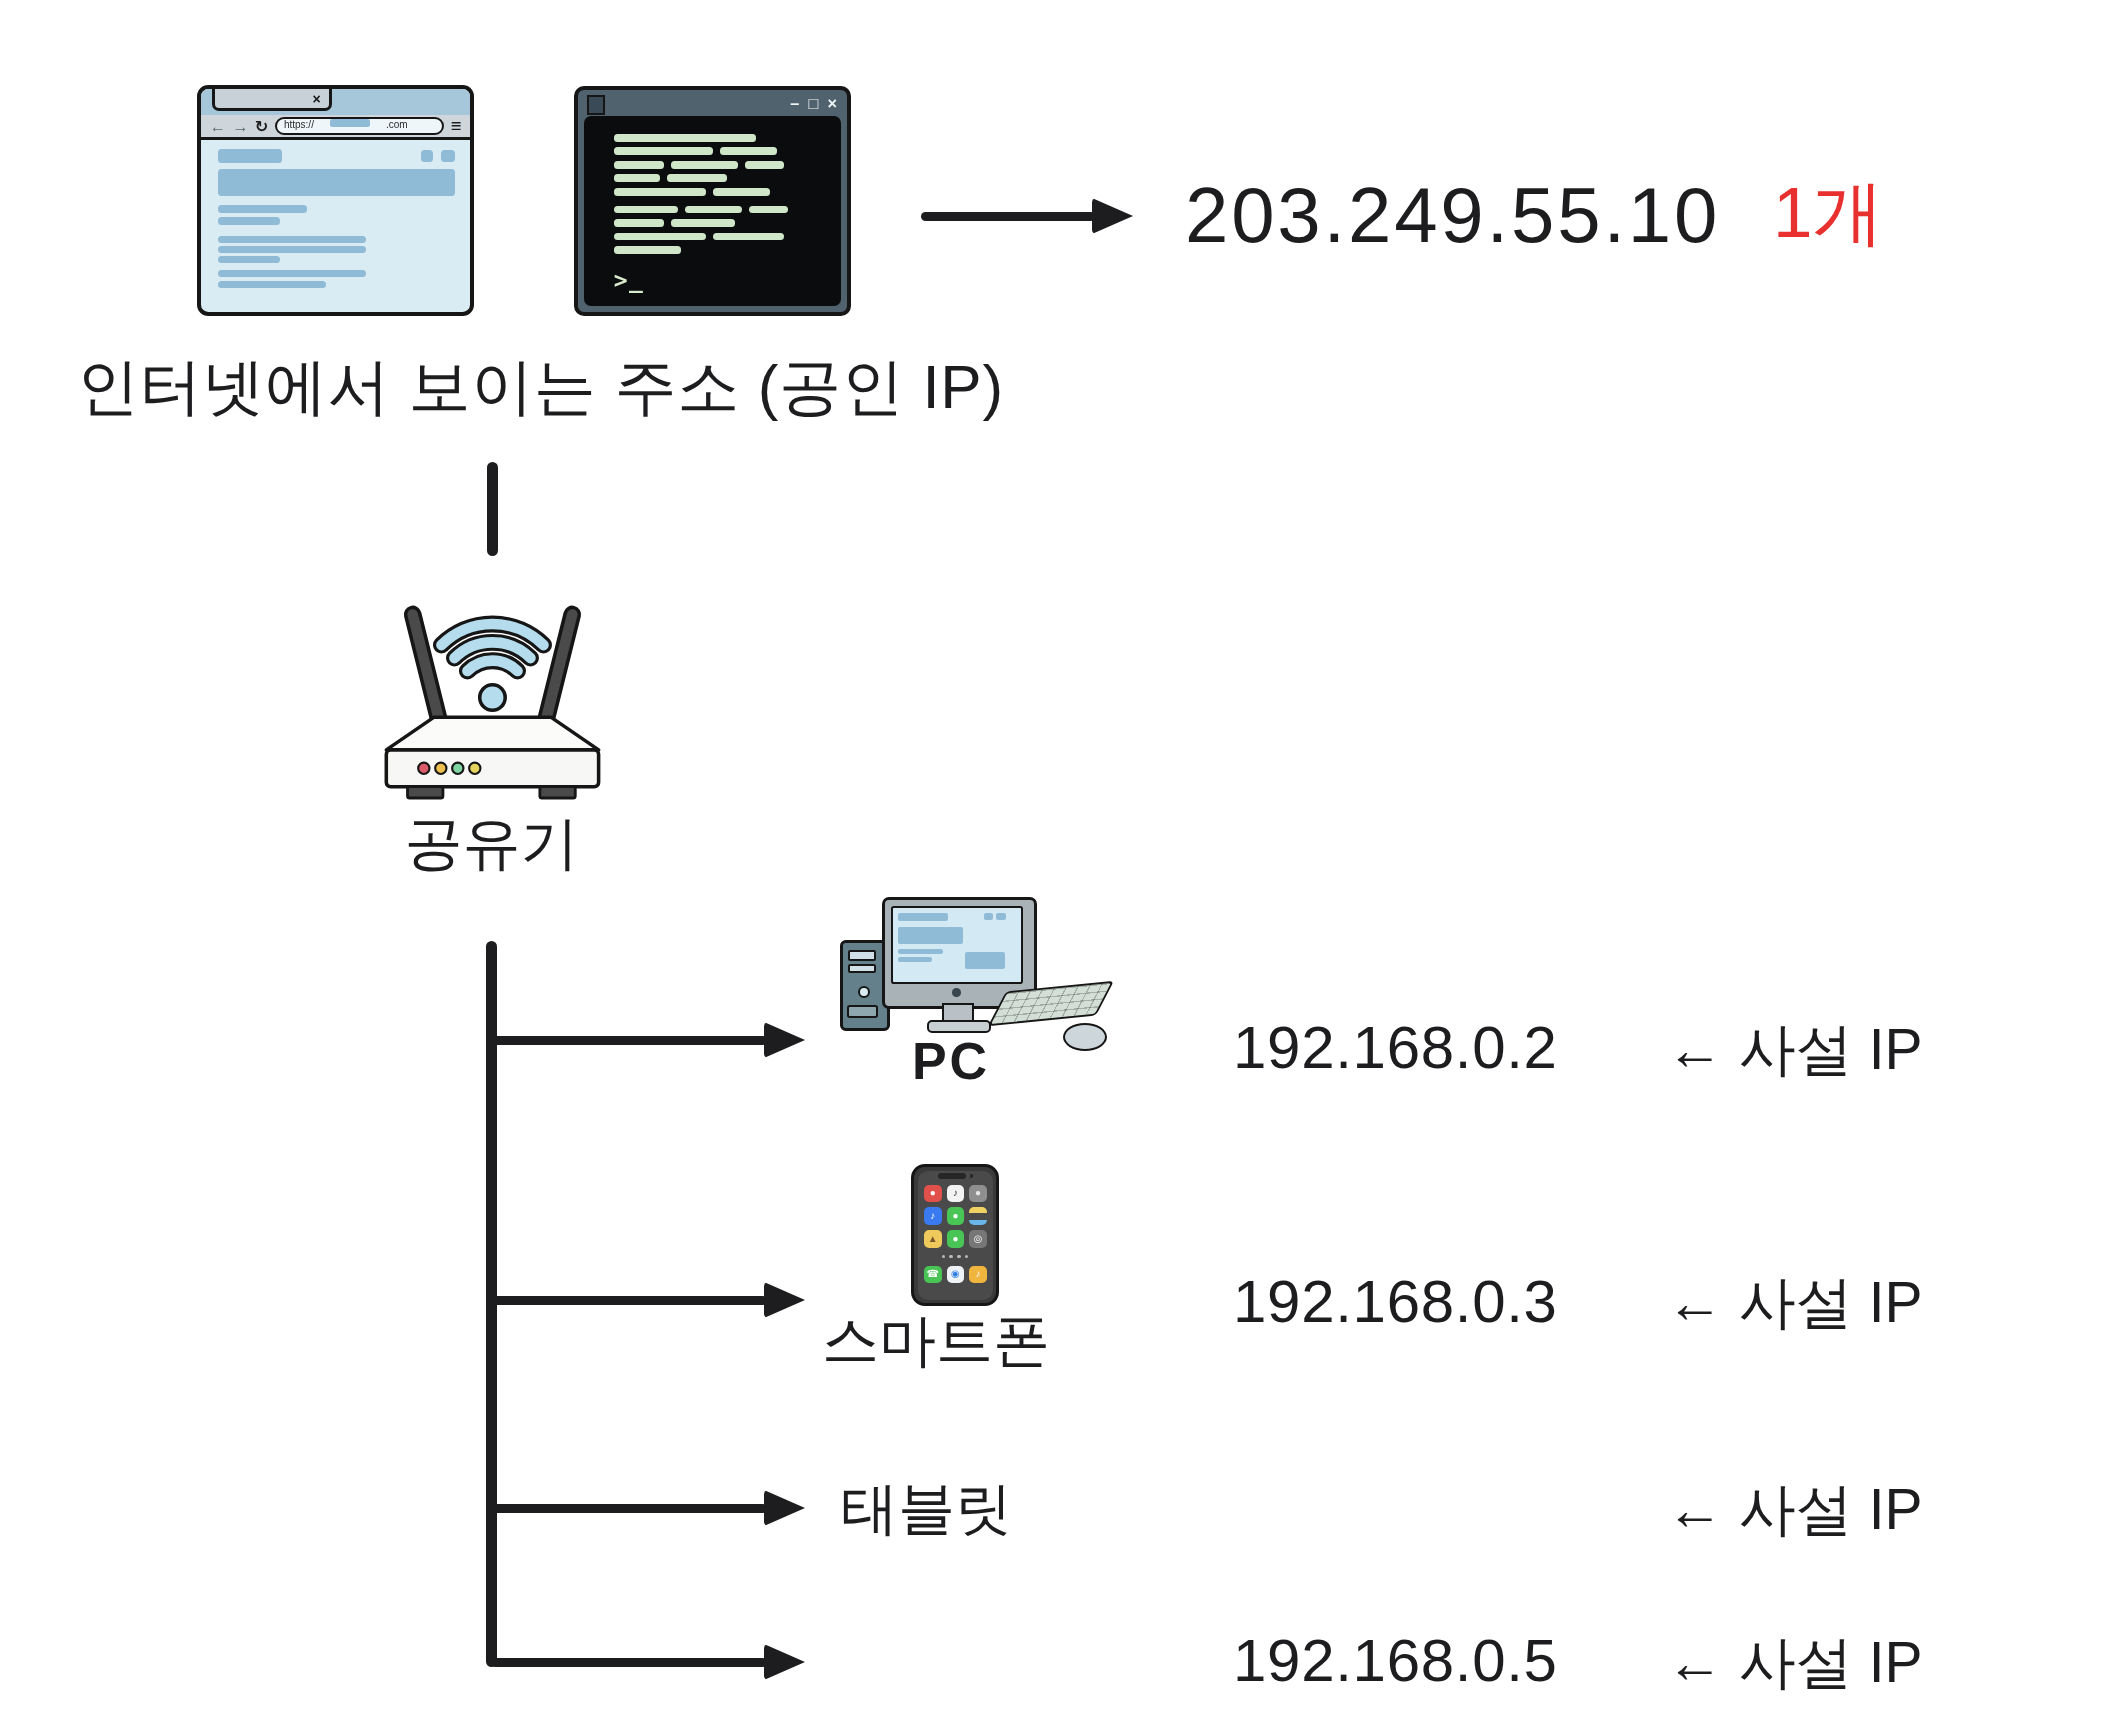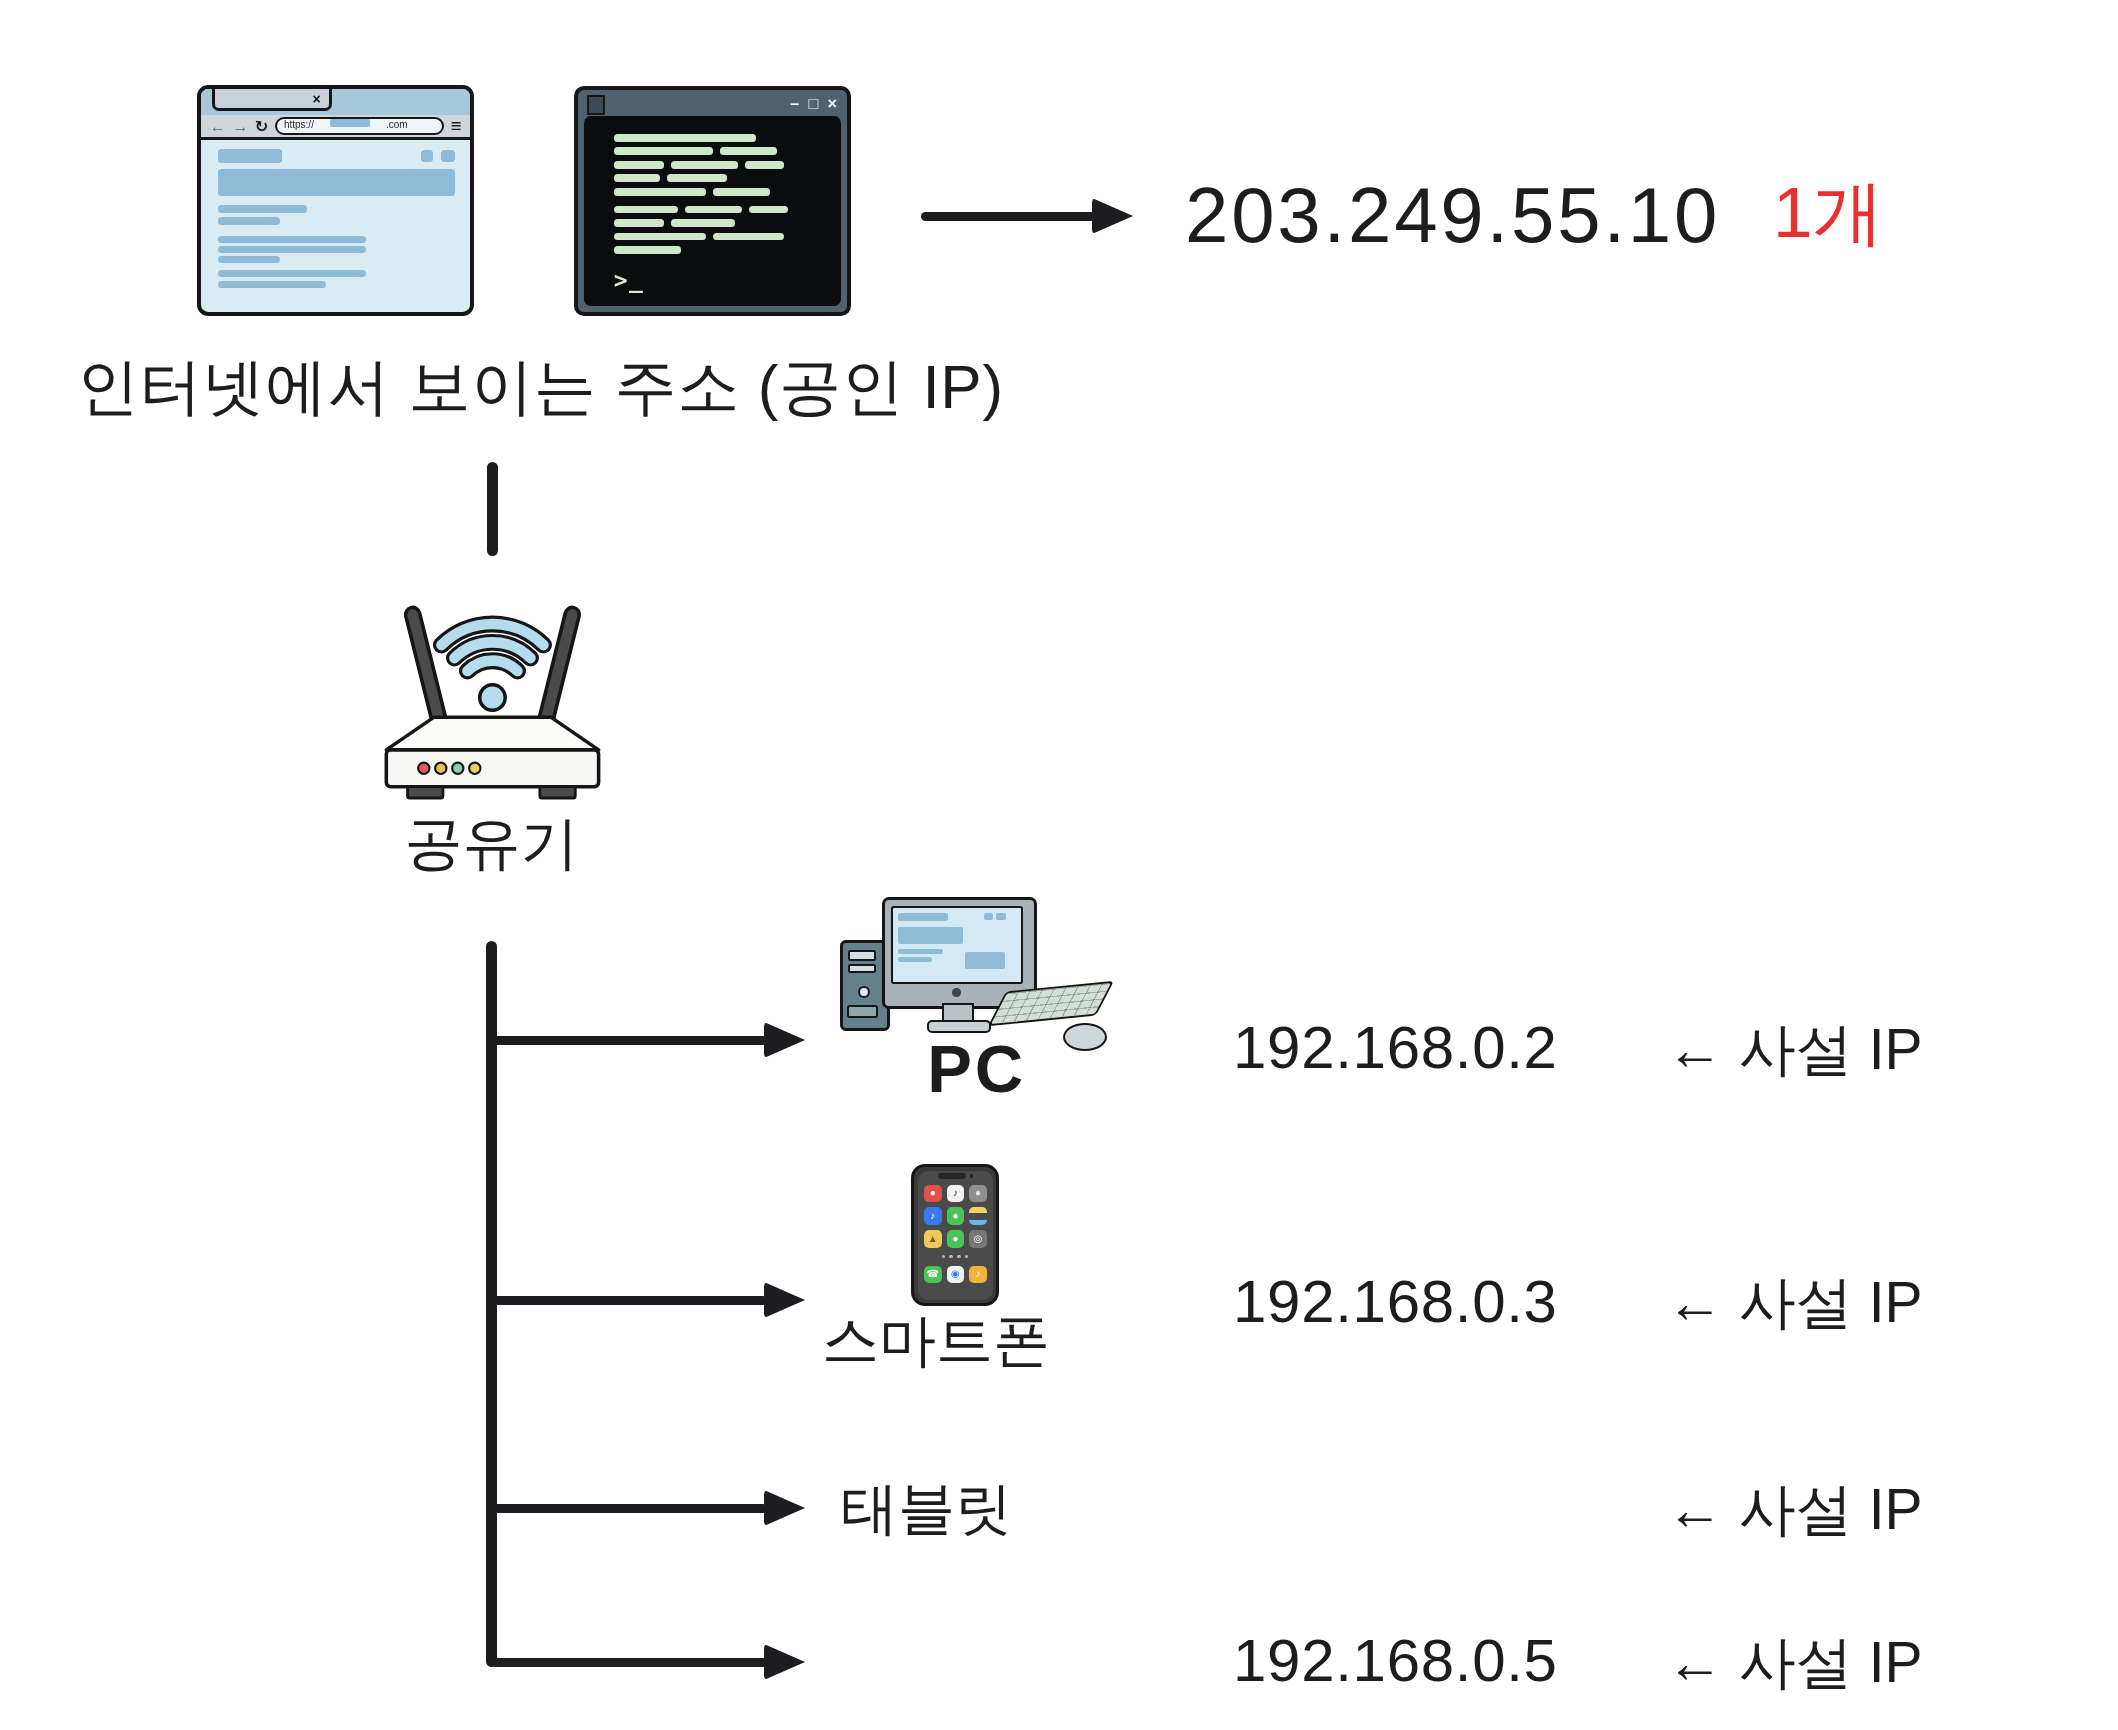--- a/index.html
+++ b/index.html
@@ -37,21 +37,21 @@
   .ahead{position:absolute;width:0;height:0;border-top:18.4px solid transparent;border-bottom:18.4px solid transparent;border-left:41px solid #1d1d1f;border-radius:4.3px;}
   
   .hand{line-height:1;white-space:nowrap;}
   .publicip{left:1185px;top:176px;font-size:78px;letter-spacing:2.8px;}
   .count{left:1773px;top:177px;font-size:71px;color:#e8312f;}
   .caption{left:77px;top:356px;font-size:62px;letter-spacing:0.7px;}
   .routerlabel{left:385px;top:814px;width:213px;text-align:center;font-size:58px;}
   .devlabel{font-size:57px;}
   .devip{font-size:60px;letter-spacing:0.7px;}
   .devnote{font-size:57px;}
-  .pclabel{left:884px;top:1035px;width:142px;text-align:right;font-size:67px;font-weight:bold;letter-spacing:2.8px;}
+  .pclabel{left:912px;top:1035px;width:142px;text-align:left;font-size:52px;font-weight:bold;letter-spacing:2.8px;}
   
   .pcgroup{left:836px;top:890px;width:276px;height:163px;}
   .tower{position:absolute;left:3.5px;top:50px;width:44px;height:85px;background:#64808a;border:3.5px solid #161616;border-radius:5.7px;}
   .tower .slot{position:absolute;left:5.7px;width:24px;height:7px;background:#cfe0e6;border:2.1px solid #161616;border-radius:2.1px;}
   .tower .dot{position:absolute;left:15.6px;top:43px;width:7.8px;height:7.8px;background:#d9ecf4;border:2.1px solid #161616;border-radius:50%;}
   .tower .lslot{position:absolute;left:4.3px;top:62px;width:27px;height:9.2px;background:#8ea6ad;border:2.1px solid #161616;border-radius:2.8px;}
   .monitor{position:absolute;left:46px;top:7px;width:149px;height:106px;background:#a9b2b7;border:3.5px solid #161616;border-radius:7px;}
   .mscreen{position:absolute;left:6.4px;top:6.4px;width:128px;height:74px;background:#d3e9f4;border:2.8px solid #161616;border-radius:2.8px;overflow:hidden;}
   .mbar{position:absolute;background:#8fbbd6;border-radius:2.1px;}
   .mchin{position:absolute;left:67px;top:88px;width:8.5px;height:8.5px;background:#39464d;border-radius:50%;}

